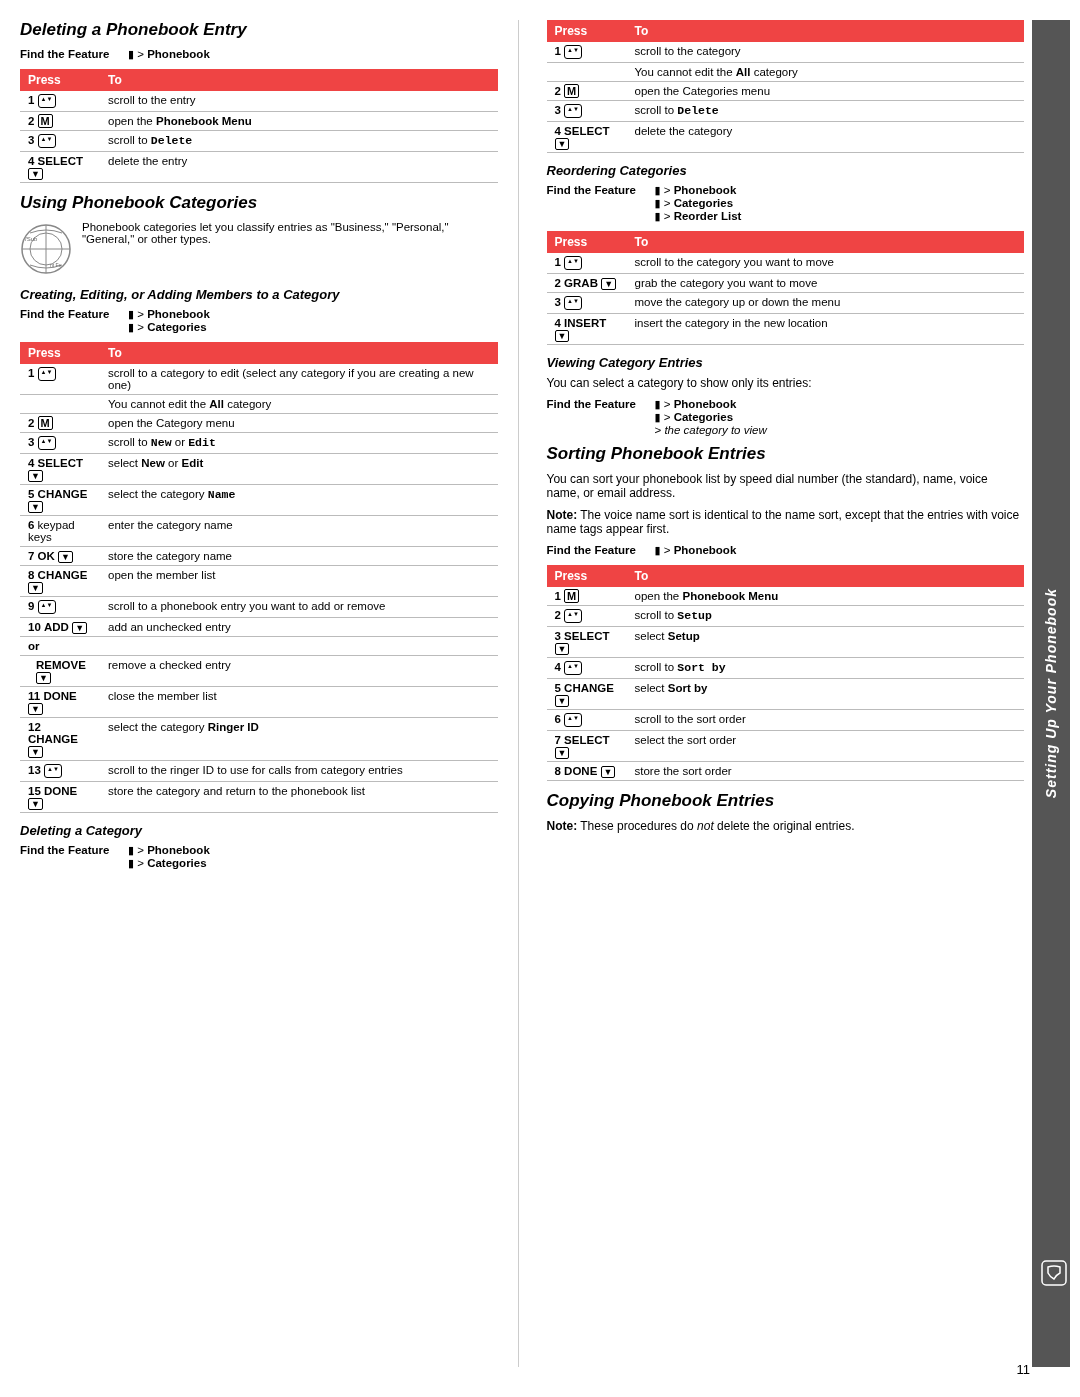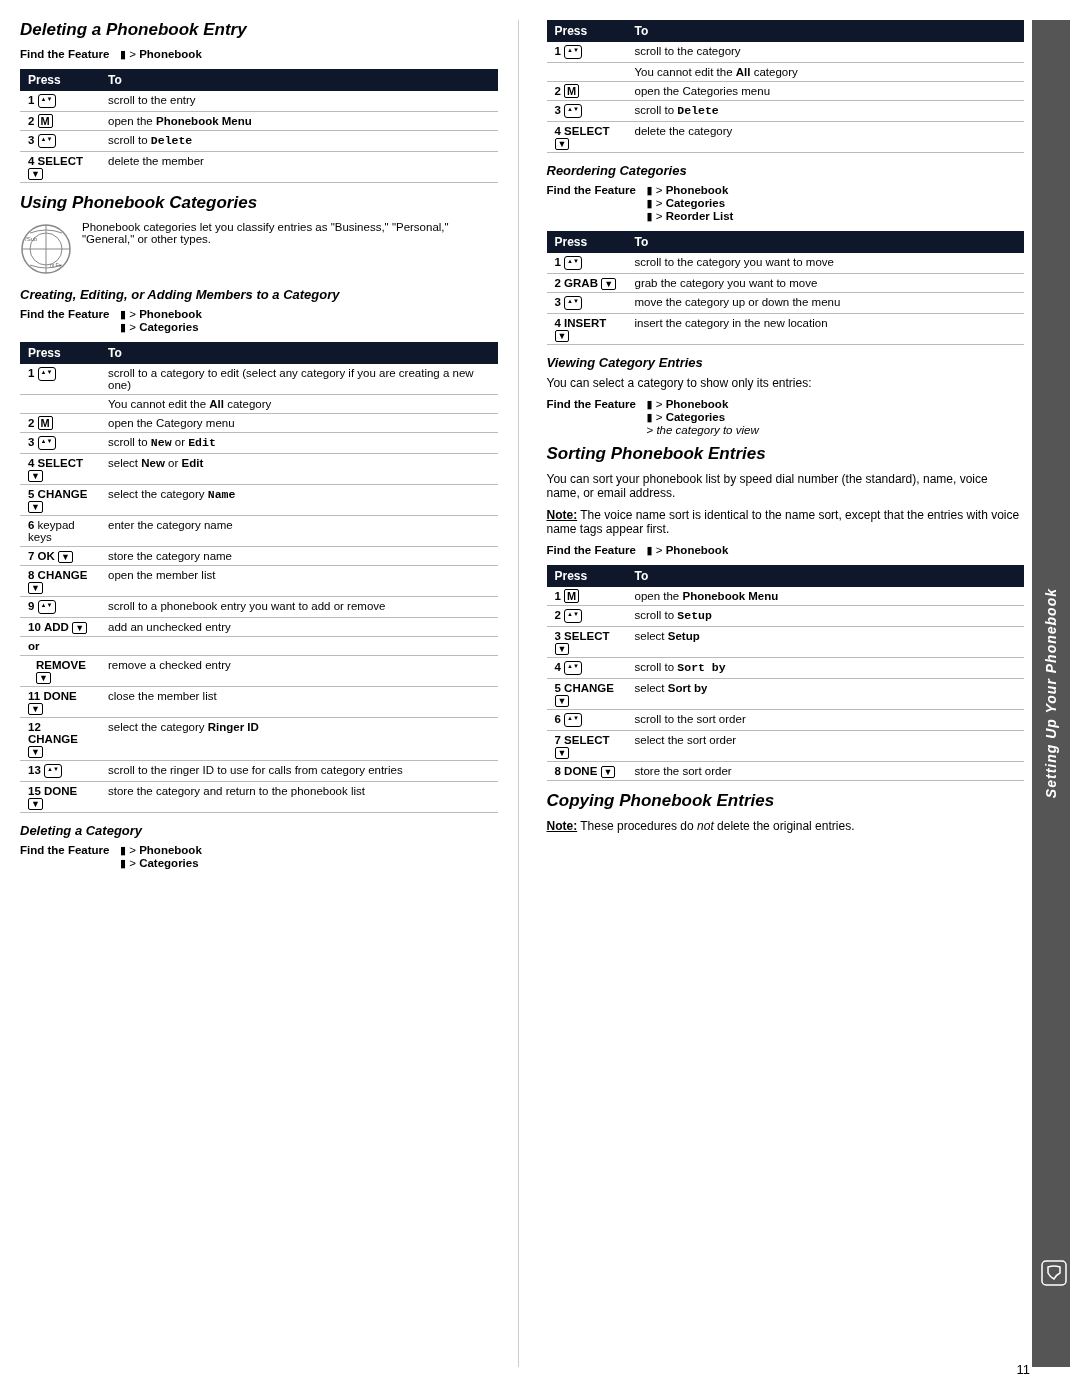--- a/index.html
+++ b/index.html
@@ -96,35 +96,36 @@
     .find-feature-label {
       font-weight: bold;
       min-width: 100px;
       font-size: 11.5px;
     }
     .find-feature-value {
       font-size: 11.5px;
     }
     .find-feature-value .menu-path {
       display: block;
+      margin-left: 8px;
     }
     .mono {
       font-family: 'Courier New', monospace;
       font-weight: bold;
     }
 
     
     .instruction-table {
       width: 100%;
       border-collapse: collapse;
       margin-bottom: 10px;
       font-size: 11.5px;
     }
     .instruction-table thead tr {
-      background: #0f172a;
+      background: #ef4444;
       color: #fff;
     }
     .instruction-table thead th {
       padding: 4px 8px;
       text-align: left;
       font-weight: bold;
       font-size: 12px;
     }
     .instruction-table tbody tr {
       border-bottom: 1px solid #bbb;
@@ -173,21 +174,20 @@
       overflow: hidden;
     }
 
     
     .note-text {
       font-size: 12px;
       margin-bottom: 8px;
     }
     .note-text strong {
       font-weight: bold;
-      text-decoration: underline;
     }
 
     .clearfix::after {
       content: '';
       display: block;
       clear: both;
     }
   </style>
 </head>
 <body>
@@ -224,21 +224,21 @@
             <tr>
               <td><span class="step-num">2</span> <span style="font-size:11px; border:1.5px solid #000; padding:0 2px; border-radius:2px; font-weight:bold;">M</span></td>
               <td>open the <strong>Phonebook Menu</strong></td>
             </tr>
             <tr>
               <td><span class="step-num">3</span> <span class="nav-icon"></span></td>
               <td>scroll to <span class="mono">Delete</span></td>
             </tr>
             <tr>
               <td><span class="step-num">4</span> <strong>SELECT</strong> <span style="font-size:9px; border:1px solid #000; border-radius:2px; padding:0 2px;">▼</span></td>
-              <td>delete the member</td>
+              <td>delete the entry</td>
             </tr>
           </tbody>
         </table>
       </div>
 
       <div>
         <div class="section-title">Using Phonebook Categories</div>
 
         <div class="description-text clearfix">
           <div class="category-icon">

